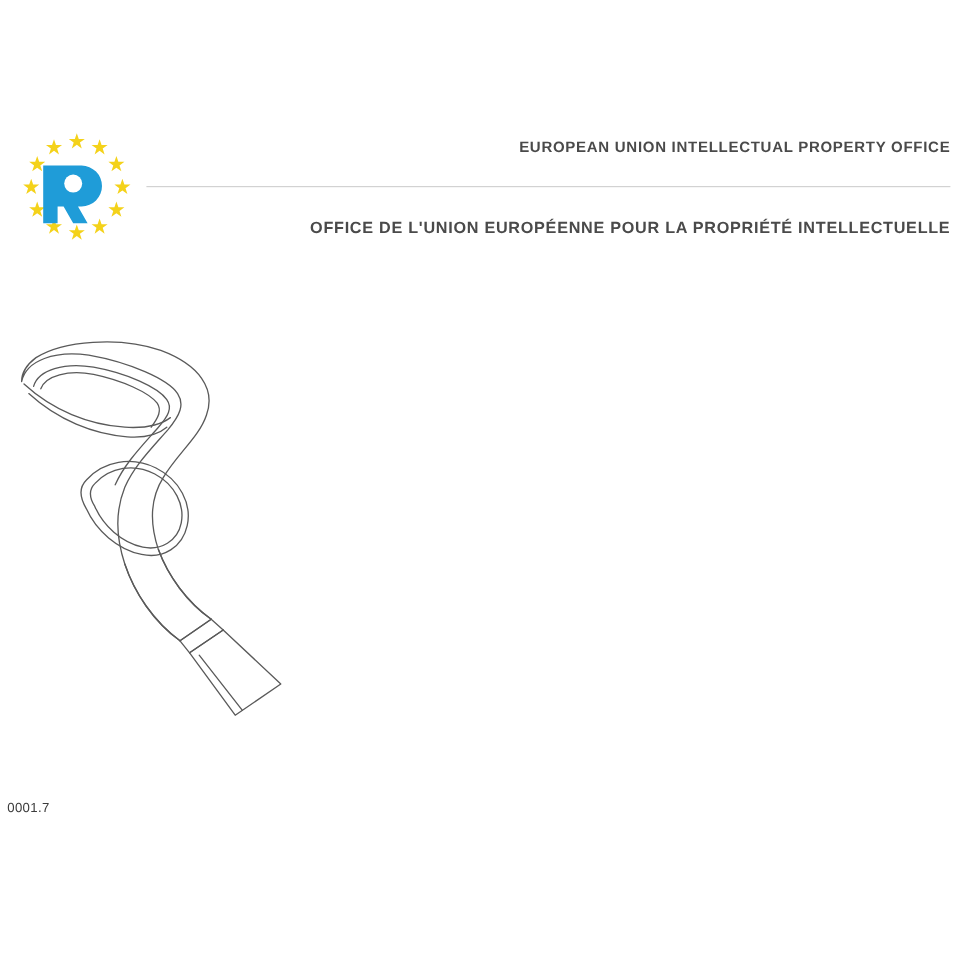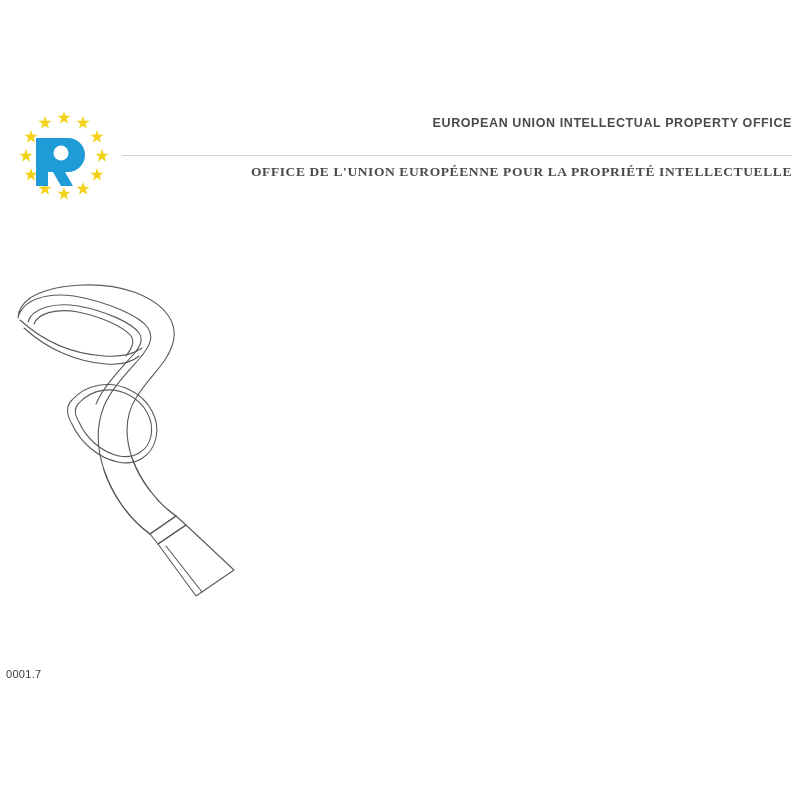--- a/index.html
+++ b/index.html
@@ -56,23 +56,22 @@
     color: #4a4a4a;
     font-weight: bold;
     letter-spacing: 0.6px;
     white-space: nowrap;
   }
   .header-line-en {
     top: 18px;
     font-size: 12.5px;
   }
   .header-line-fr {
-    top: 66px;
+    top: 84px;
     font-size: 13.5px;
-    font-family: Liberation Serif, serif;
   }
 
   
   .drawing-area {
     position: absolute;
     left: 0;
     top: 280px;
     width: 320px;
     height: 330px;
   }

